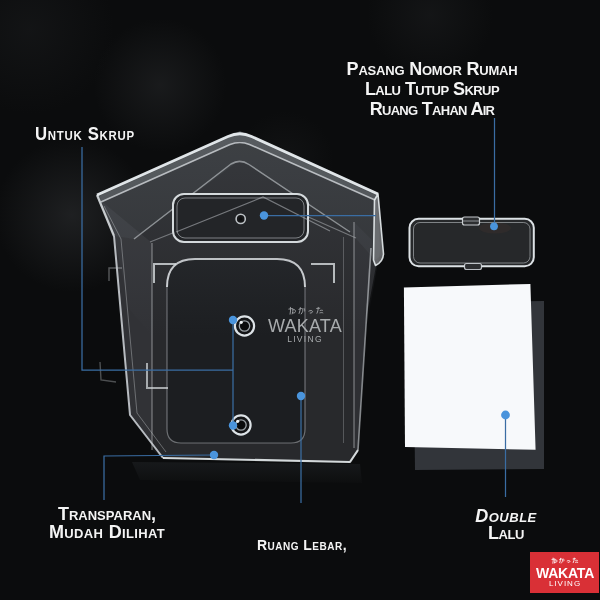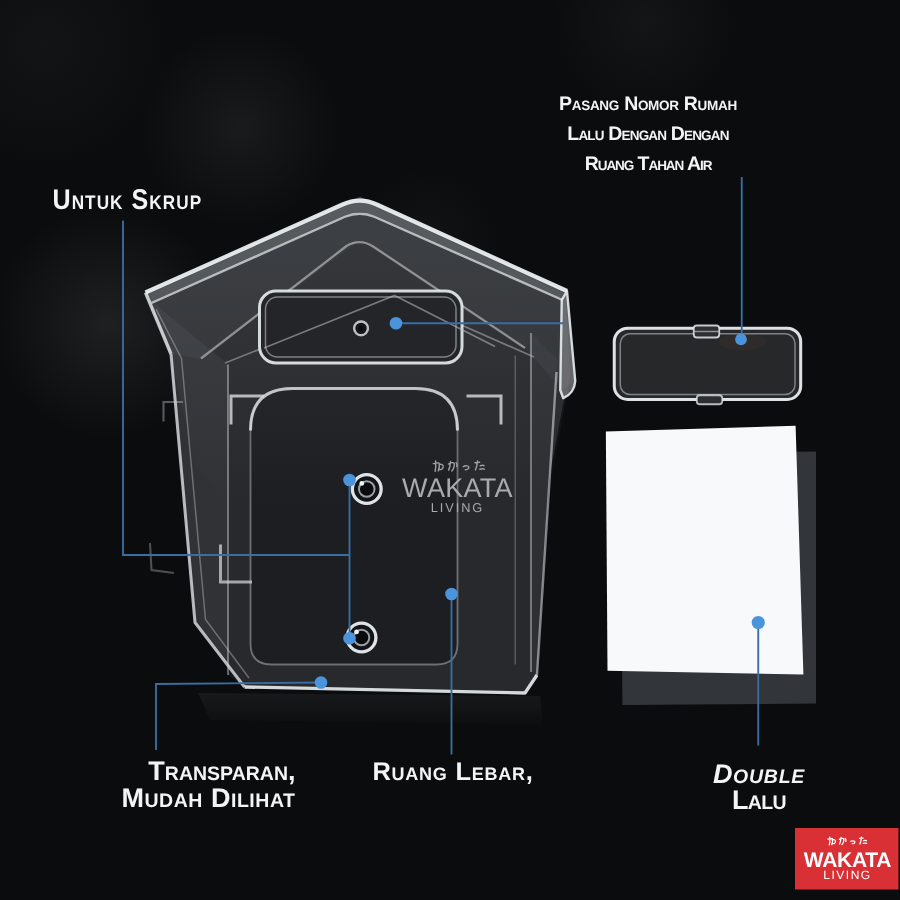--- a/index.html
+++ b/index.html
@@ -160,25 +160,25 @@
 
     <path d="M301 396 L301 503" fill="none" stroke="#3a6da3" stroke-width="1.25"></path>
     <circle cx="301" cy="396" r="4.2" fill="#4a94dc"></circle>
 
     <path d="M505.5 415 L505.5 497" fill="none" stroke="#3a6da3" stroke-width="1.25"></path>
     <circle cx="505.5" cy="415" r="4.4" fill="#4a94dc"></circle>
   </svg>
 
   <div class="lbl" style="left:35px;top:122px;font-size:19px;letter-spacing:0.8px;transform:scaleX(0.88);transform-origin:0 0;">Untuk Skrup</div>
 
-  <div class="lbl" style="left:332px;top:59px;width:200px;text-align:center;font-size:13px;line-height:20px;"><span style="letter-spacing:-0.2px;">Pasang Nomor Rumah</span><br><span style="letter-spacing:-0.55px;">Lalu Dengan Dengan</span><br><span style="letter-spacing:-0.7px;">Ruang Tahan Air</span></div>
+  <div class="lbl" style="left:332px;top:59px;width:200px;text-align:center;font-size:18px;line-height:20px;"><span style="letter-spacing:-0.2px;">Pasang Nomor Rumah</span><br><span style="letter-spacing:-0.55px;">Lalu Tutup Skrup</span><br><span style="letter-spacing:-0.7px;">Ruang Tahan Air</span></div>
 
-  <div class="lbl" style="left:17px;top:505px;width:180px;text-align:right;font-size:18px;line-height:18px;"><span style="letter-spacing:0px;">Transparan,</span><br><span style="letter-spacing:0.35px;">Mudah Dilihat</span></div>
+  <div class="lbl" style="left:17px;top:505px;width:180px;text-align:center;font-size:18px;line-height:18px;"><span style="letter-spacing:0px;">Transparan,</span><br><span style="letter-spacing:0.35px;">Mudah Dilihat</span></div>
 
-  <div class="lbl" style="left:202px;top:506px;width:200px;text-align:center;font-size:17px;line-height:18px;"><span style="letter-spacing:0.5px;">Ruang Lebar,</span><br></div>
+  <div class="lbl" style="left:202px;top:536px;width:200px;text-align:center;font-size:14px;line-height:18px;"><span style="letter-spacing:0.5px;">Ruang Lebar,</span><br></div>
 
   <div class="lbl" style="left:456px;top:508px;width:100px;text-align:center;font-size:18px;line-height:17px;"><span style="letter-spacing:0.5px;font-style:italic;">Double</span><br><span style="letter-spacing:-0.4px;">Lalu</span></div>
 
   <div style="position:absolute;left:530px;top:551.5px;width:69px;height:41px;background:#d93036;">
     <svg width="69" height="41" viewBox="0 0 69 41" style="position:absolute;left:0;top:0">
 
       <use href="#kanaWakatta" transform="translate(21.3 5.3) scale(0.066)" stroke="#ffffff" stroke-width="13"></use>
 
       <g fill="#ffffff" text-anchor="middle" font-family="Liberation Sans, sans-serif">
         <text x="35" y="25.8" font-size="14" font-weight="bold" letter-spacing="-0.2">WAKATA</text>

